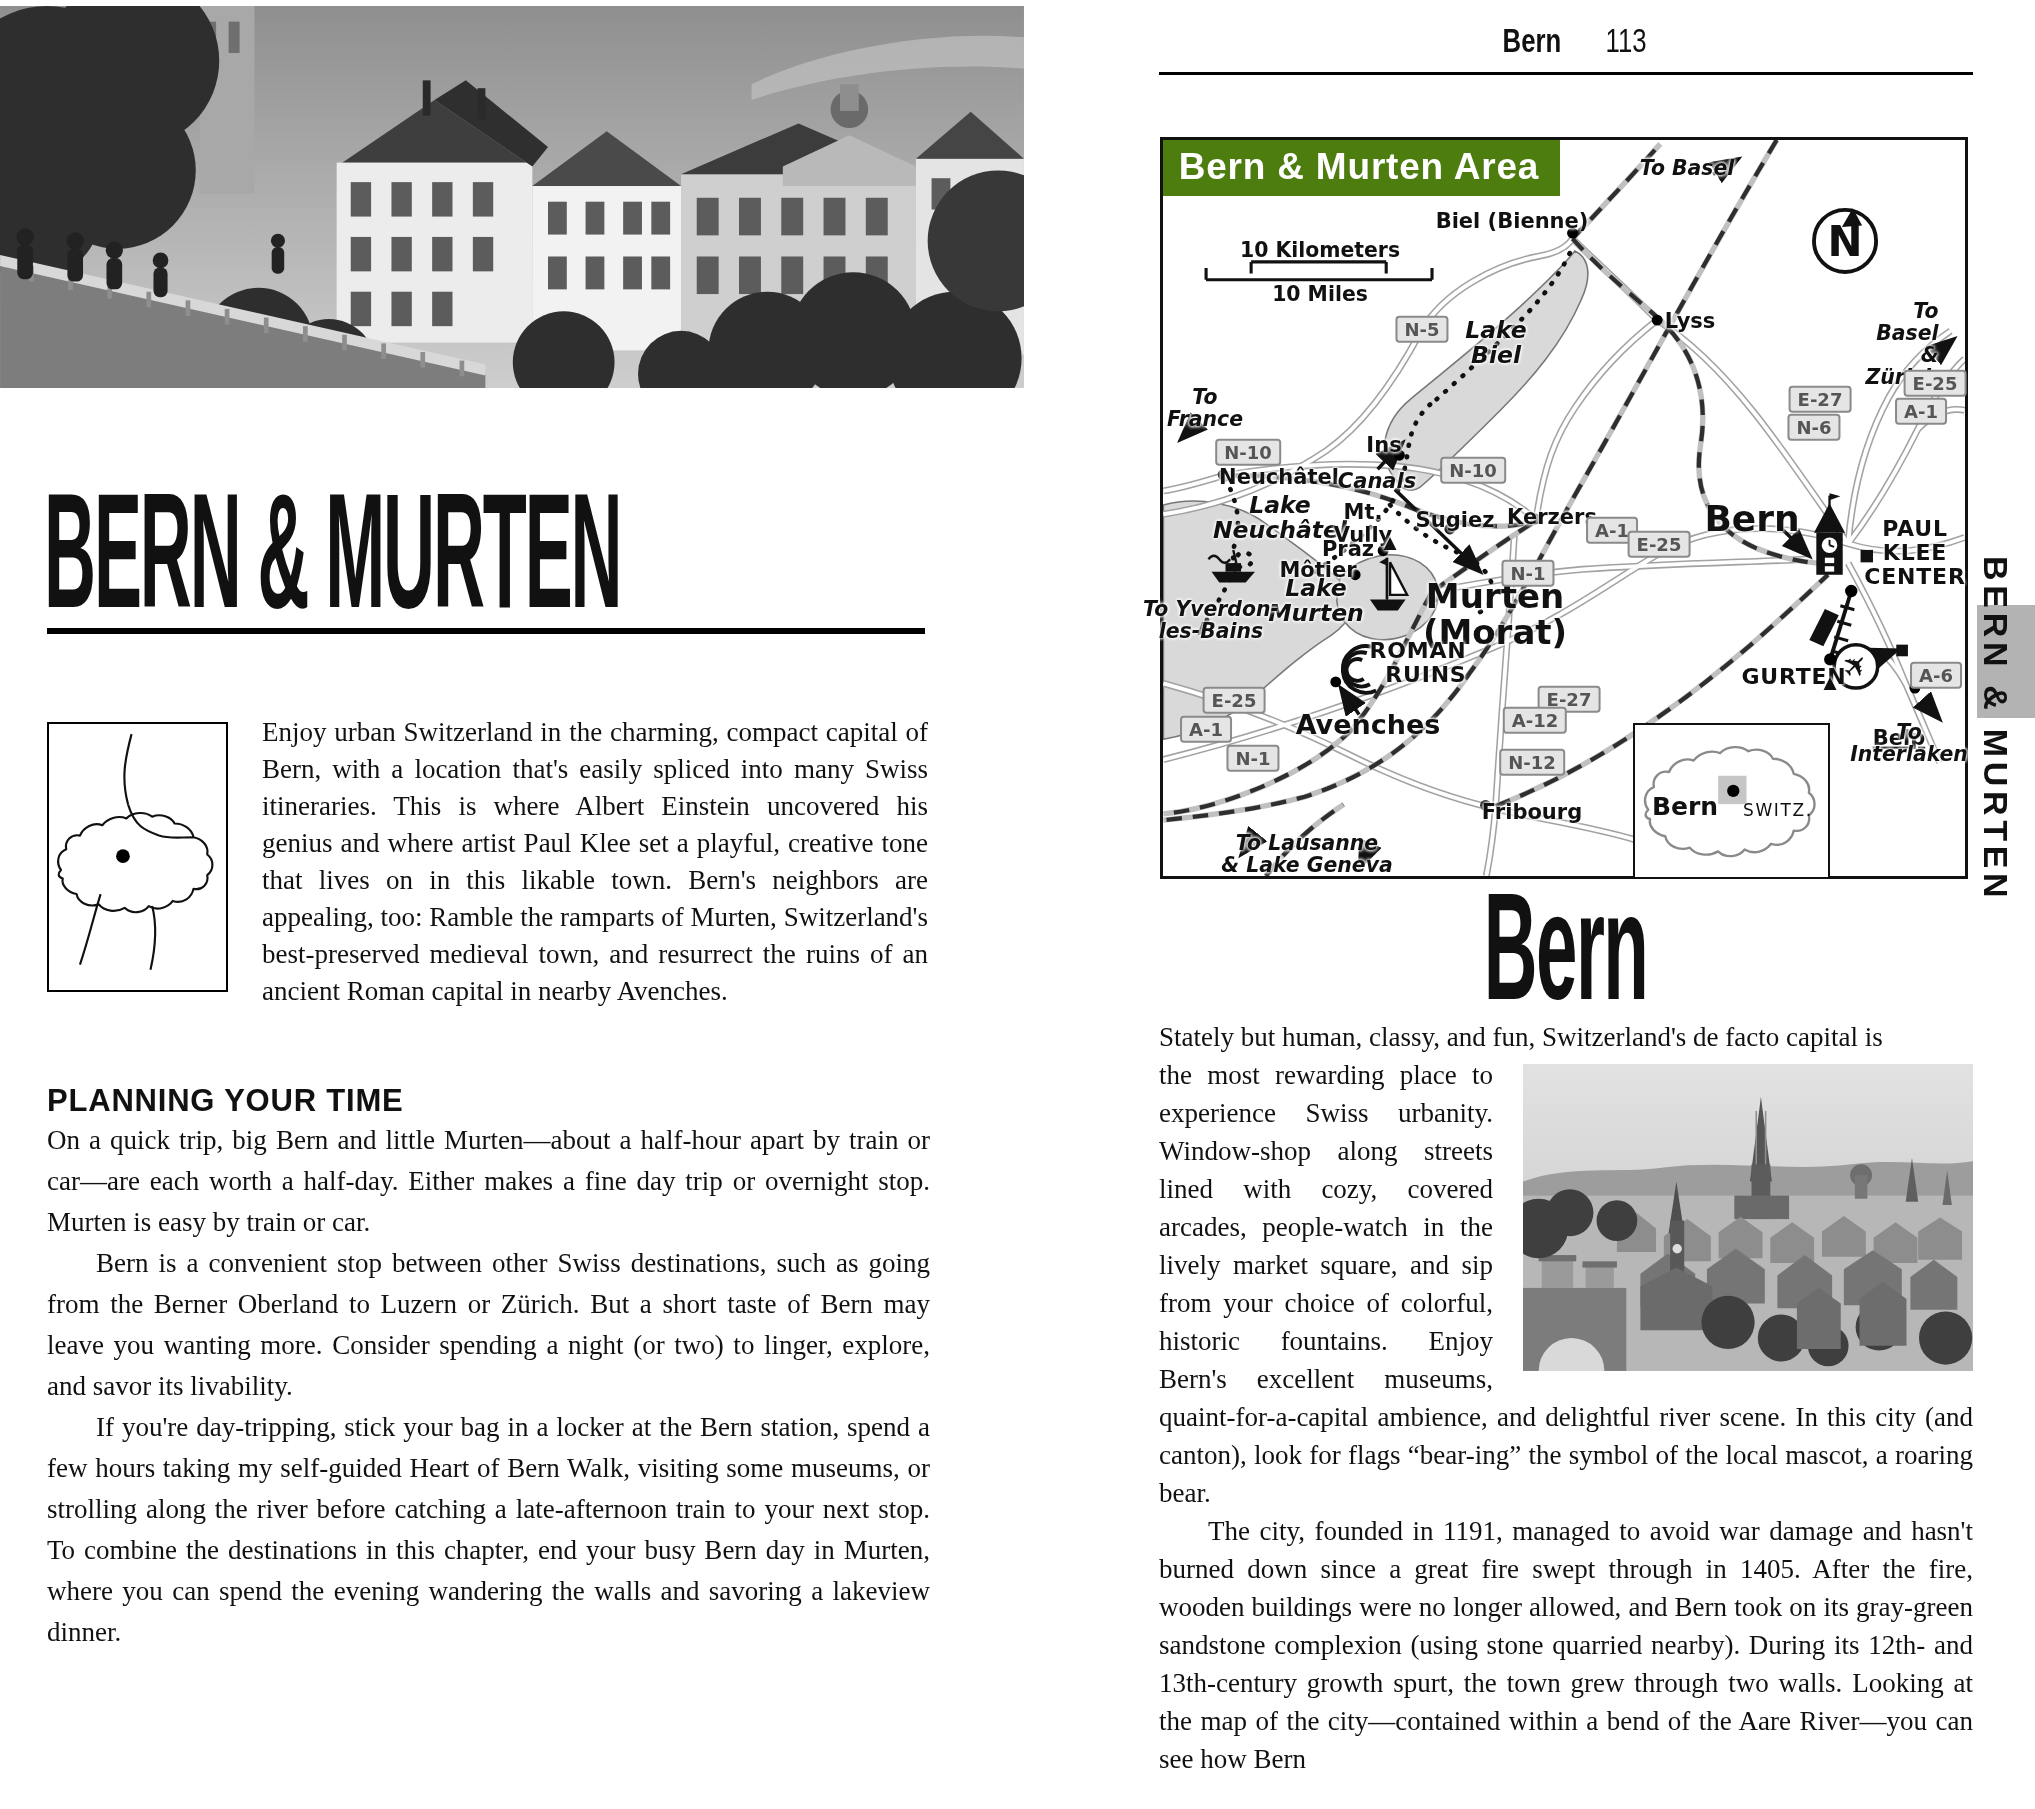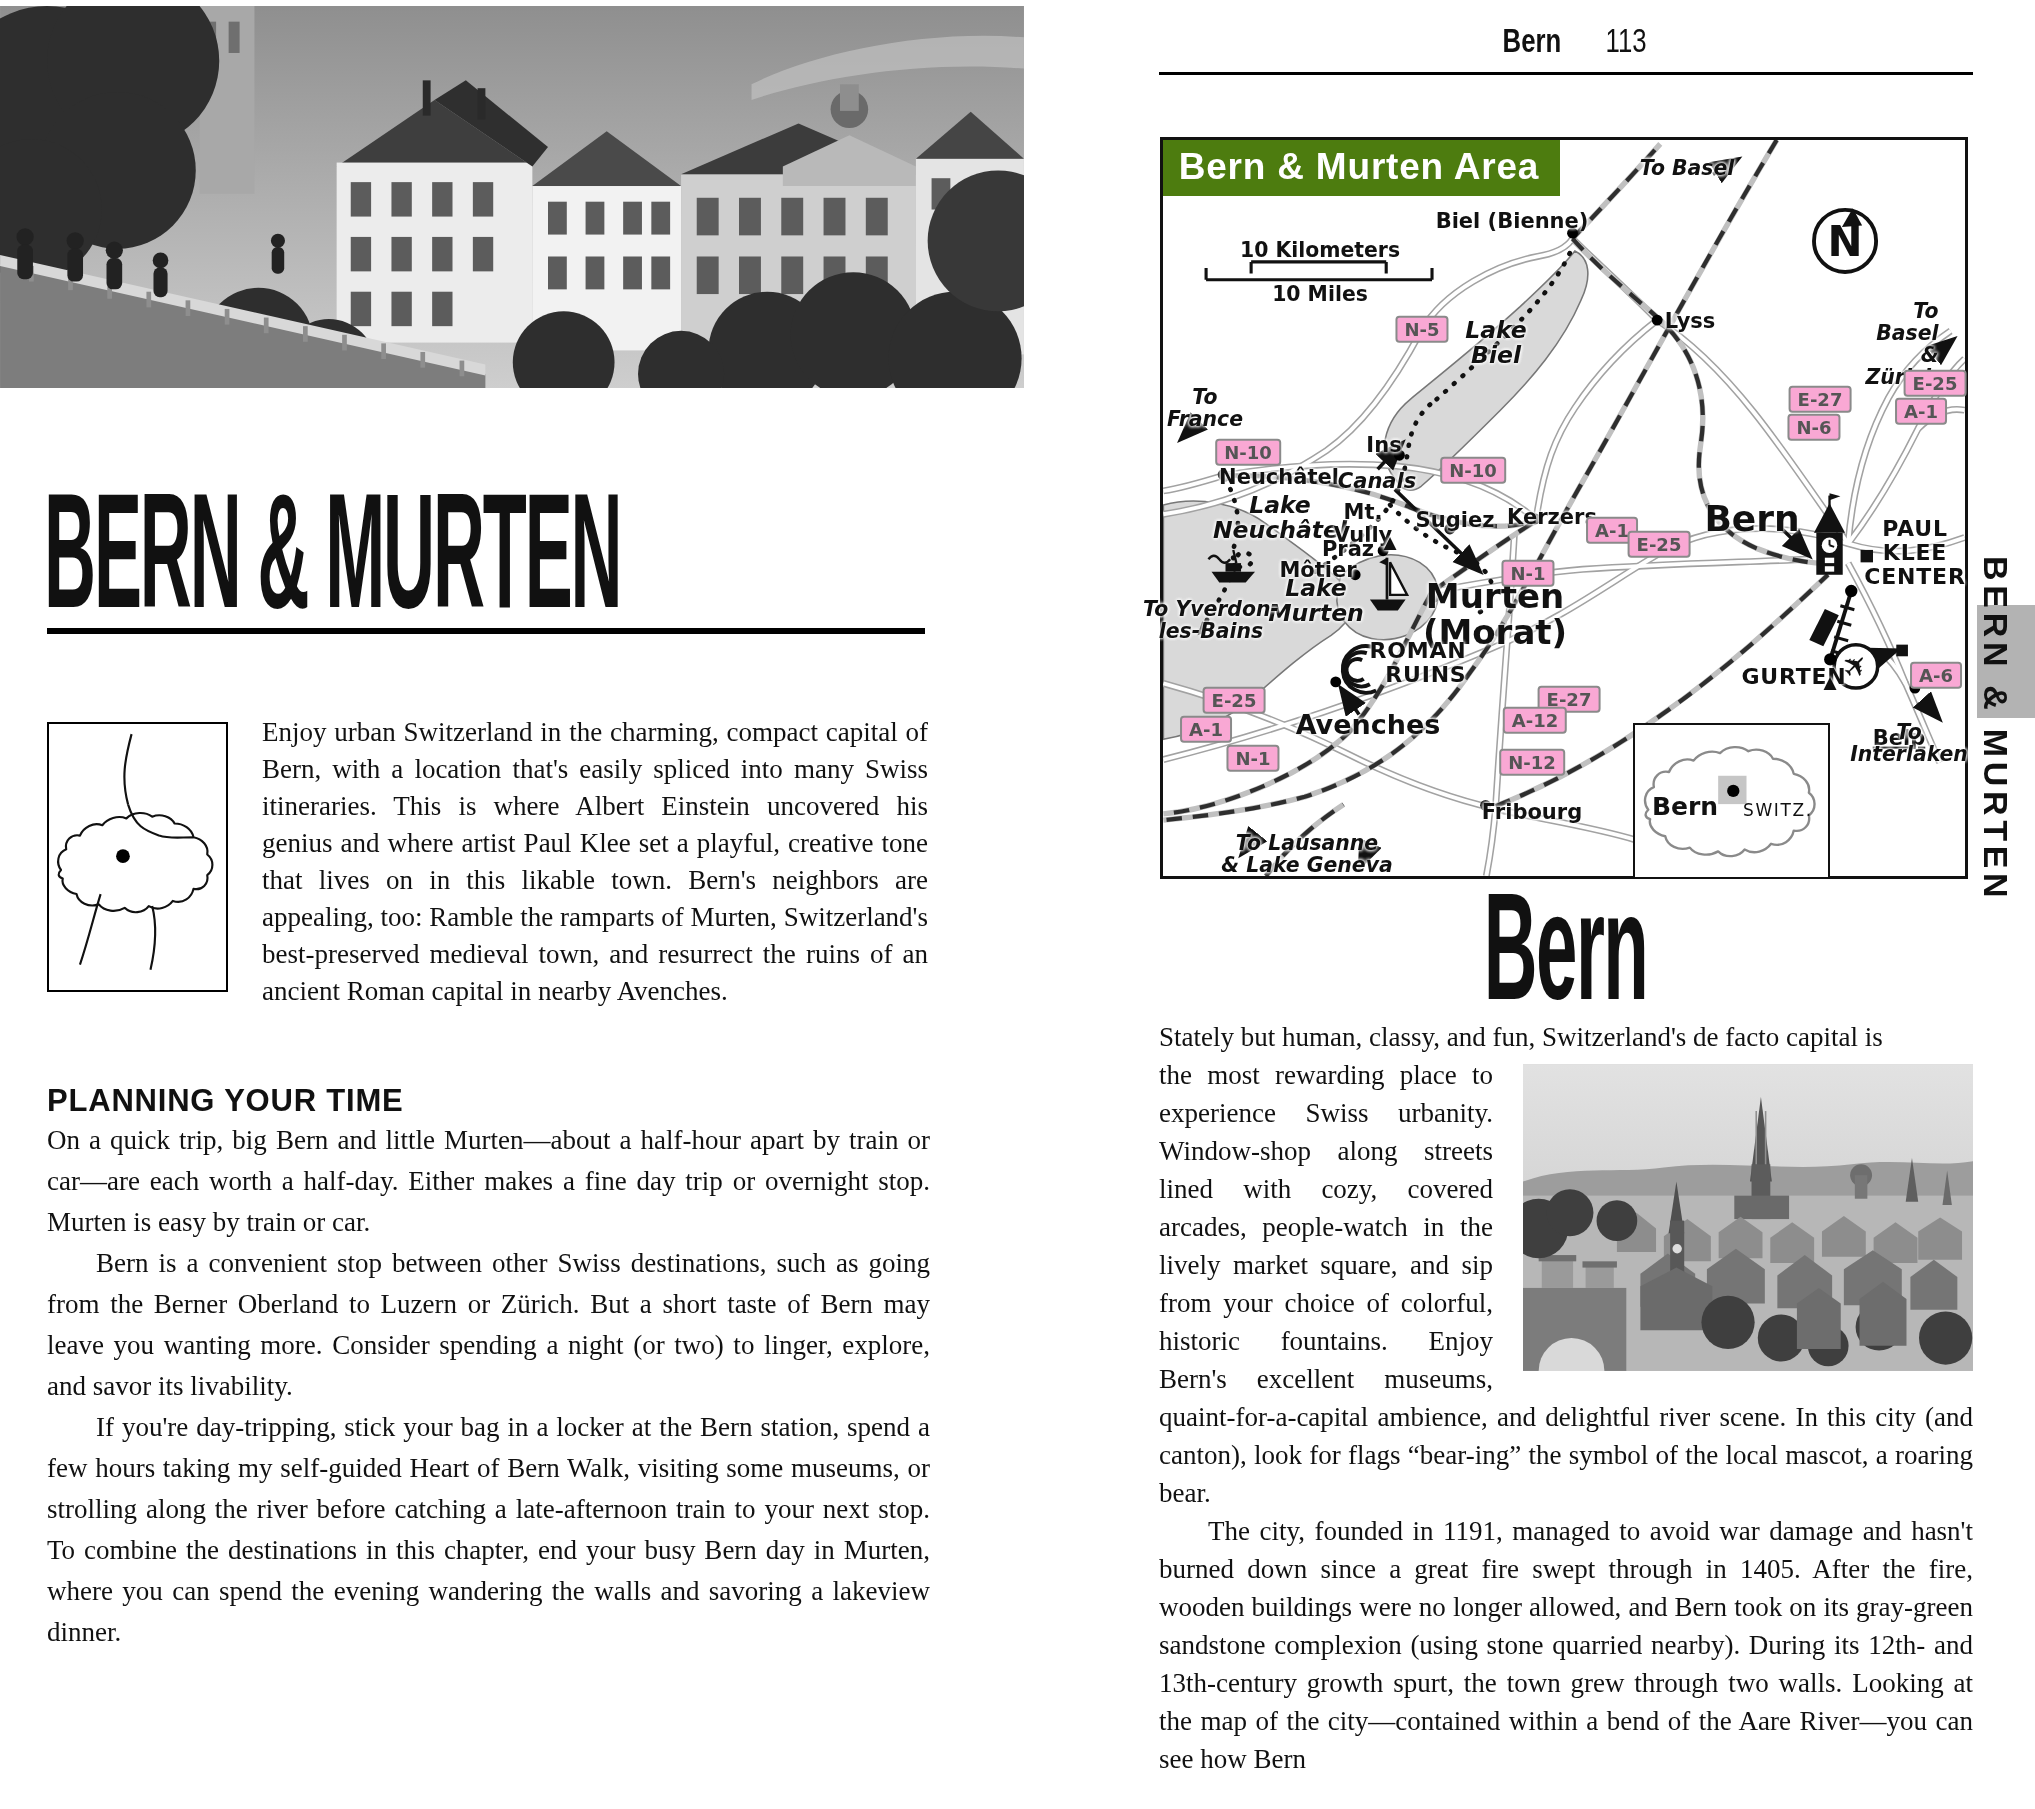--- a/index.html
+++ b/index.html
@@ -47,21 +47,21 @@
   .ml{position:absolute;transform:translate(-50%,-50%);font-family:"DejaVu Sans",sans-serif;
       font-size:21px;font-weight:bold;white-space:pre-line;text-align:center;line-height:1.08;
       text-shadow:0 0 3.9px #fff,0 0 3.9px #fff,0 0 3.9px #fff;}
   .ml.it{font-style:italic;font-weight:600;font-size:20.4px;}
   .ml.lake{font-style:italic;font-weight:bold;font-size:23.5px;}
   .ml.big{font-size:34px;line-height:1.05;}
   .ml.bern{font-size:36px;}
   .ml.caps{font-size:22px;letter-spacing:0.8px;}
   .ml.med{font-size:27px;}
   .ml.right{text-align:right;}
-  .shield{position:absolute;transform:translate(-50%,-50%);background:#f9a8d4;border:2px solid #8a8a8a;
+  .shield{position:absolute;transform:translate(-50%,-50%);background:#e5e5e5;border:2px solid #8a8a8a;
           border-radius:3.9px;color:#555;font-family:"DejaVu Sans",sans-serif;font-weight:bold;
           font-size:18px;padding:0.8px 7px;white-space:nowrap;}
   .scale-txt{position:absolute;transform:translate(-50%,-50%);font-family:"DejaVu Sans",sans-serif;
              font-weight:bold;font-size:20.4px;white-space:nowrap;}
   .inset{position:absolute;left:470px;top:583px;width:193px;height:152px;border:2.3px solid #111;background:#fff;}
   .inset .city{position:absolute;left:17px;top:67px;font-family:"DejaVu Sans",sans-serif;font-weight:bold;font-size:25px;}
   .inset .ctry{position:absolute;left:108px;top:75px;font-family:"DejaVu Sans",sans-serif;font-size:17px;letter-spacing:1.6px;}
 </style>
 </head>
 <body>

